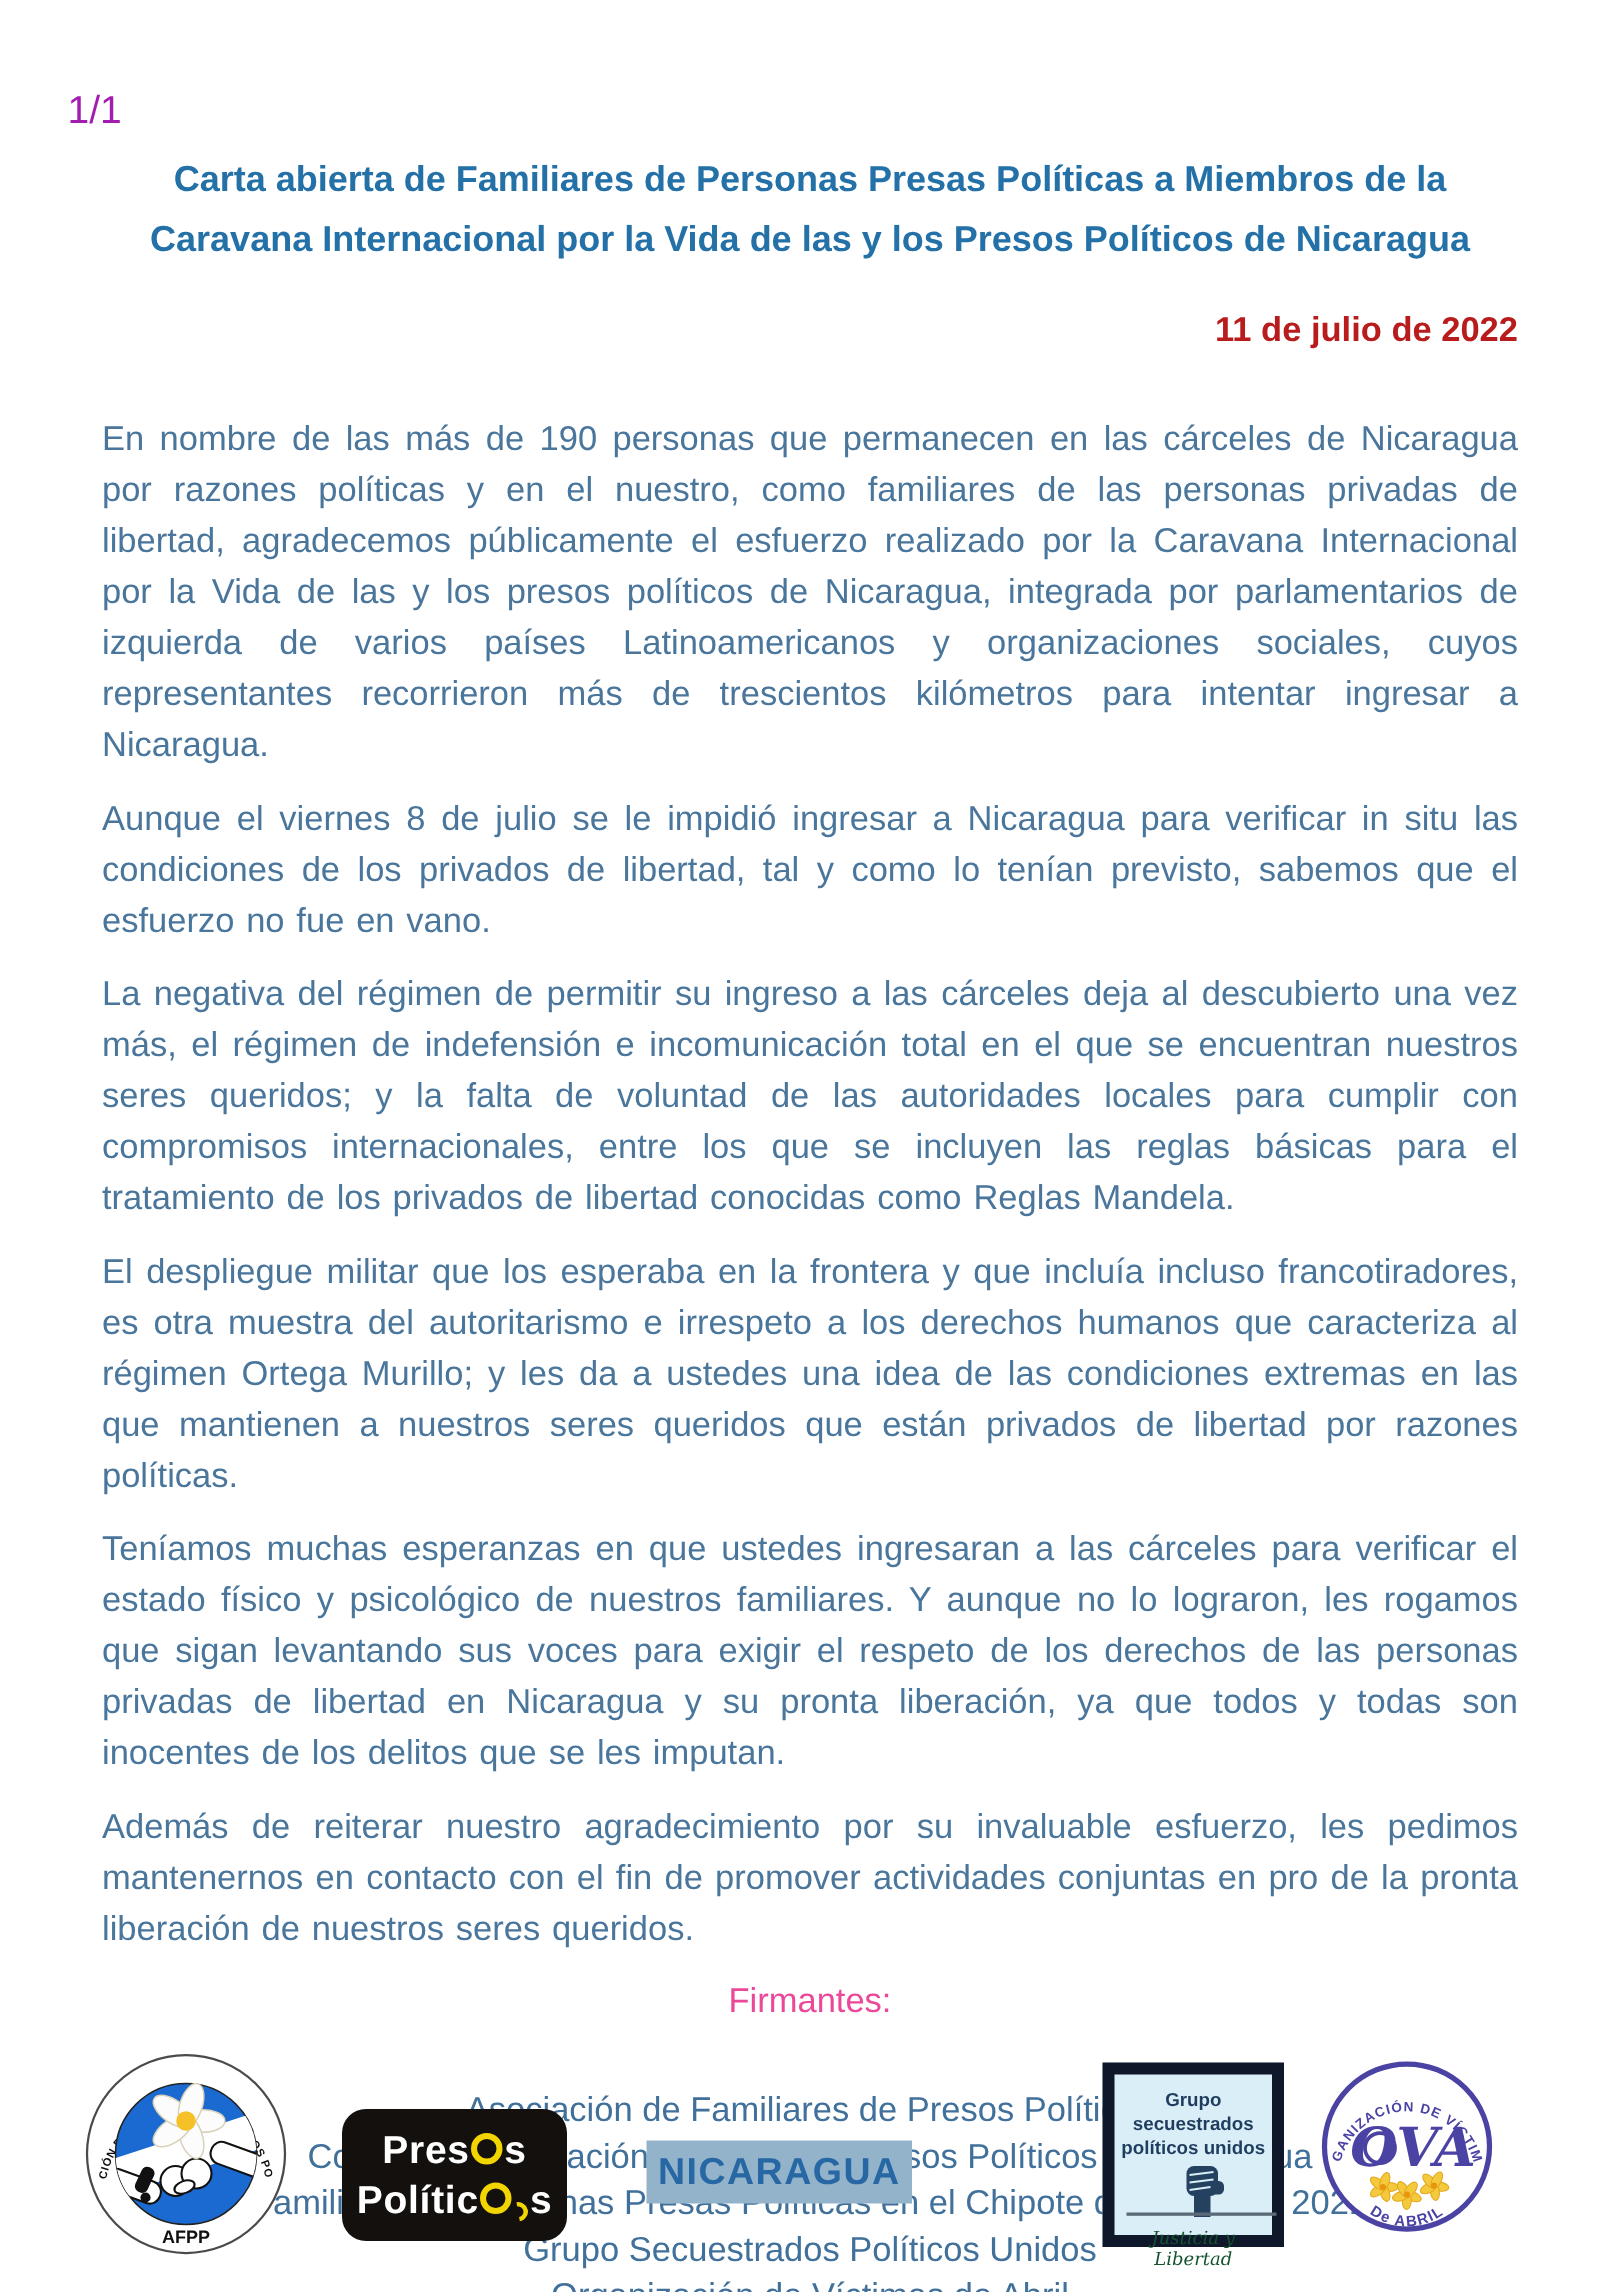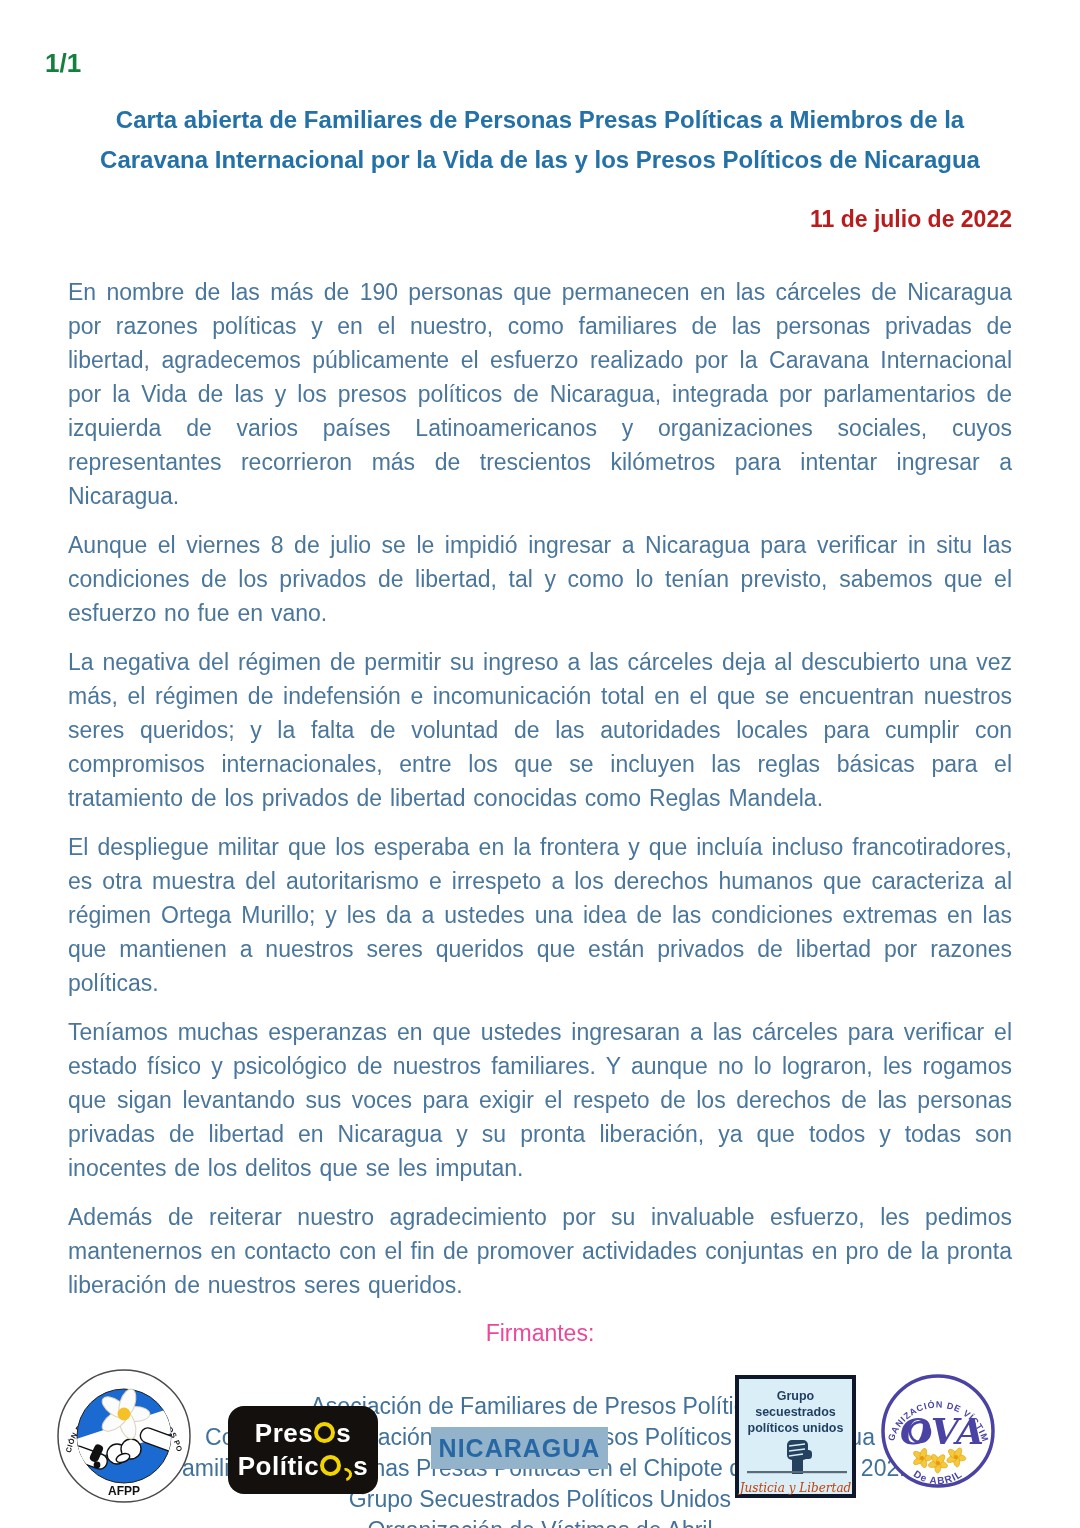--- a/index.html
+++ b/index.html
@@ -5,22 +5,22 @@
   html,body{margin:0;padding:0;background:#e8e8e8;}
   .page{
     position:relative;
     width:1080px;height:1528px;
     margin:0 auto;
     background:#ffffff;
     font-family:"Liberation Sans","DejaVu Sans",sans-serif;
     overflow:hidden;
   }
   .page-number{
-    position:absolute;top:48px;left:45px;
-    font-size:26px;font-weight:bold;color:#15803d;
+    position:absolute;top:58px;left:45px;
+    font-size:26px;font-weight:normal;color:#a21caf;
   }
   .content{padding:100px 68px 0 68px;}
   .title{
     margin:0 auto;max-width:944px;
     text-align:center;
     font-size:24px;line-height:40px;font-weight:bold;
     color:#2471a8;
   }
   .date{
     margin-top:26px;
@@ -72,30 +72,30 @@
   .badge-nicaragua{
     position:absolute;left:431px;top:1427px;width:177px;height:42px;
     background:#93b3cb;
     display:flex;align-items:center;justify-content:center;
   }
   .badge-nicaragua span{
     font-size:25px;font-weight:bold;color:#2767a4;letter-spacing:1px;
   }
   .logo-grupo{
     position:absolute;left:735px;top:1375px;width:121px;height:123px;
-    background:#daeef8;border:4px solid #0f172a;box-sizing:border-box;
+    background:#daeef8;border:8px solid #0f172a;box-sizing:border-box;
     text-align:center;
   }
   .grupo-text{
     font-weight:bold;color:#1f3d5e;
     font-size:12.5px;line-height:16px;margin-top:9px;
   }
   .grupo-script{
     font-family:"DejaVu Serif","Liberation Serif",serif;
-    font-style:italic;color:#c2410c;font-size:12px;margin-top:1px;
+    font-style:italic;color:#14532d;font-size:12px;margin-top:1px;
   }
   .logo-ova{position:absolute;left:878px;top:1370px;width:120px;height:126px;}
   svg{display:block;}
 </style>
 </head>
 <body>
 
 <div class="page">
 
   <div class="page-number">1/1</div>

